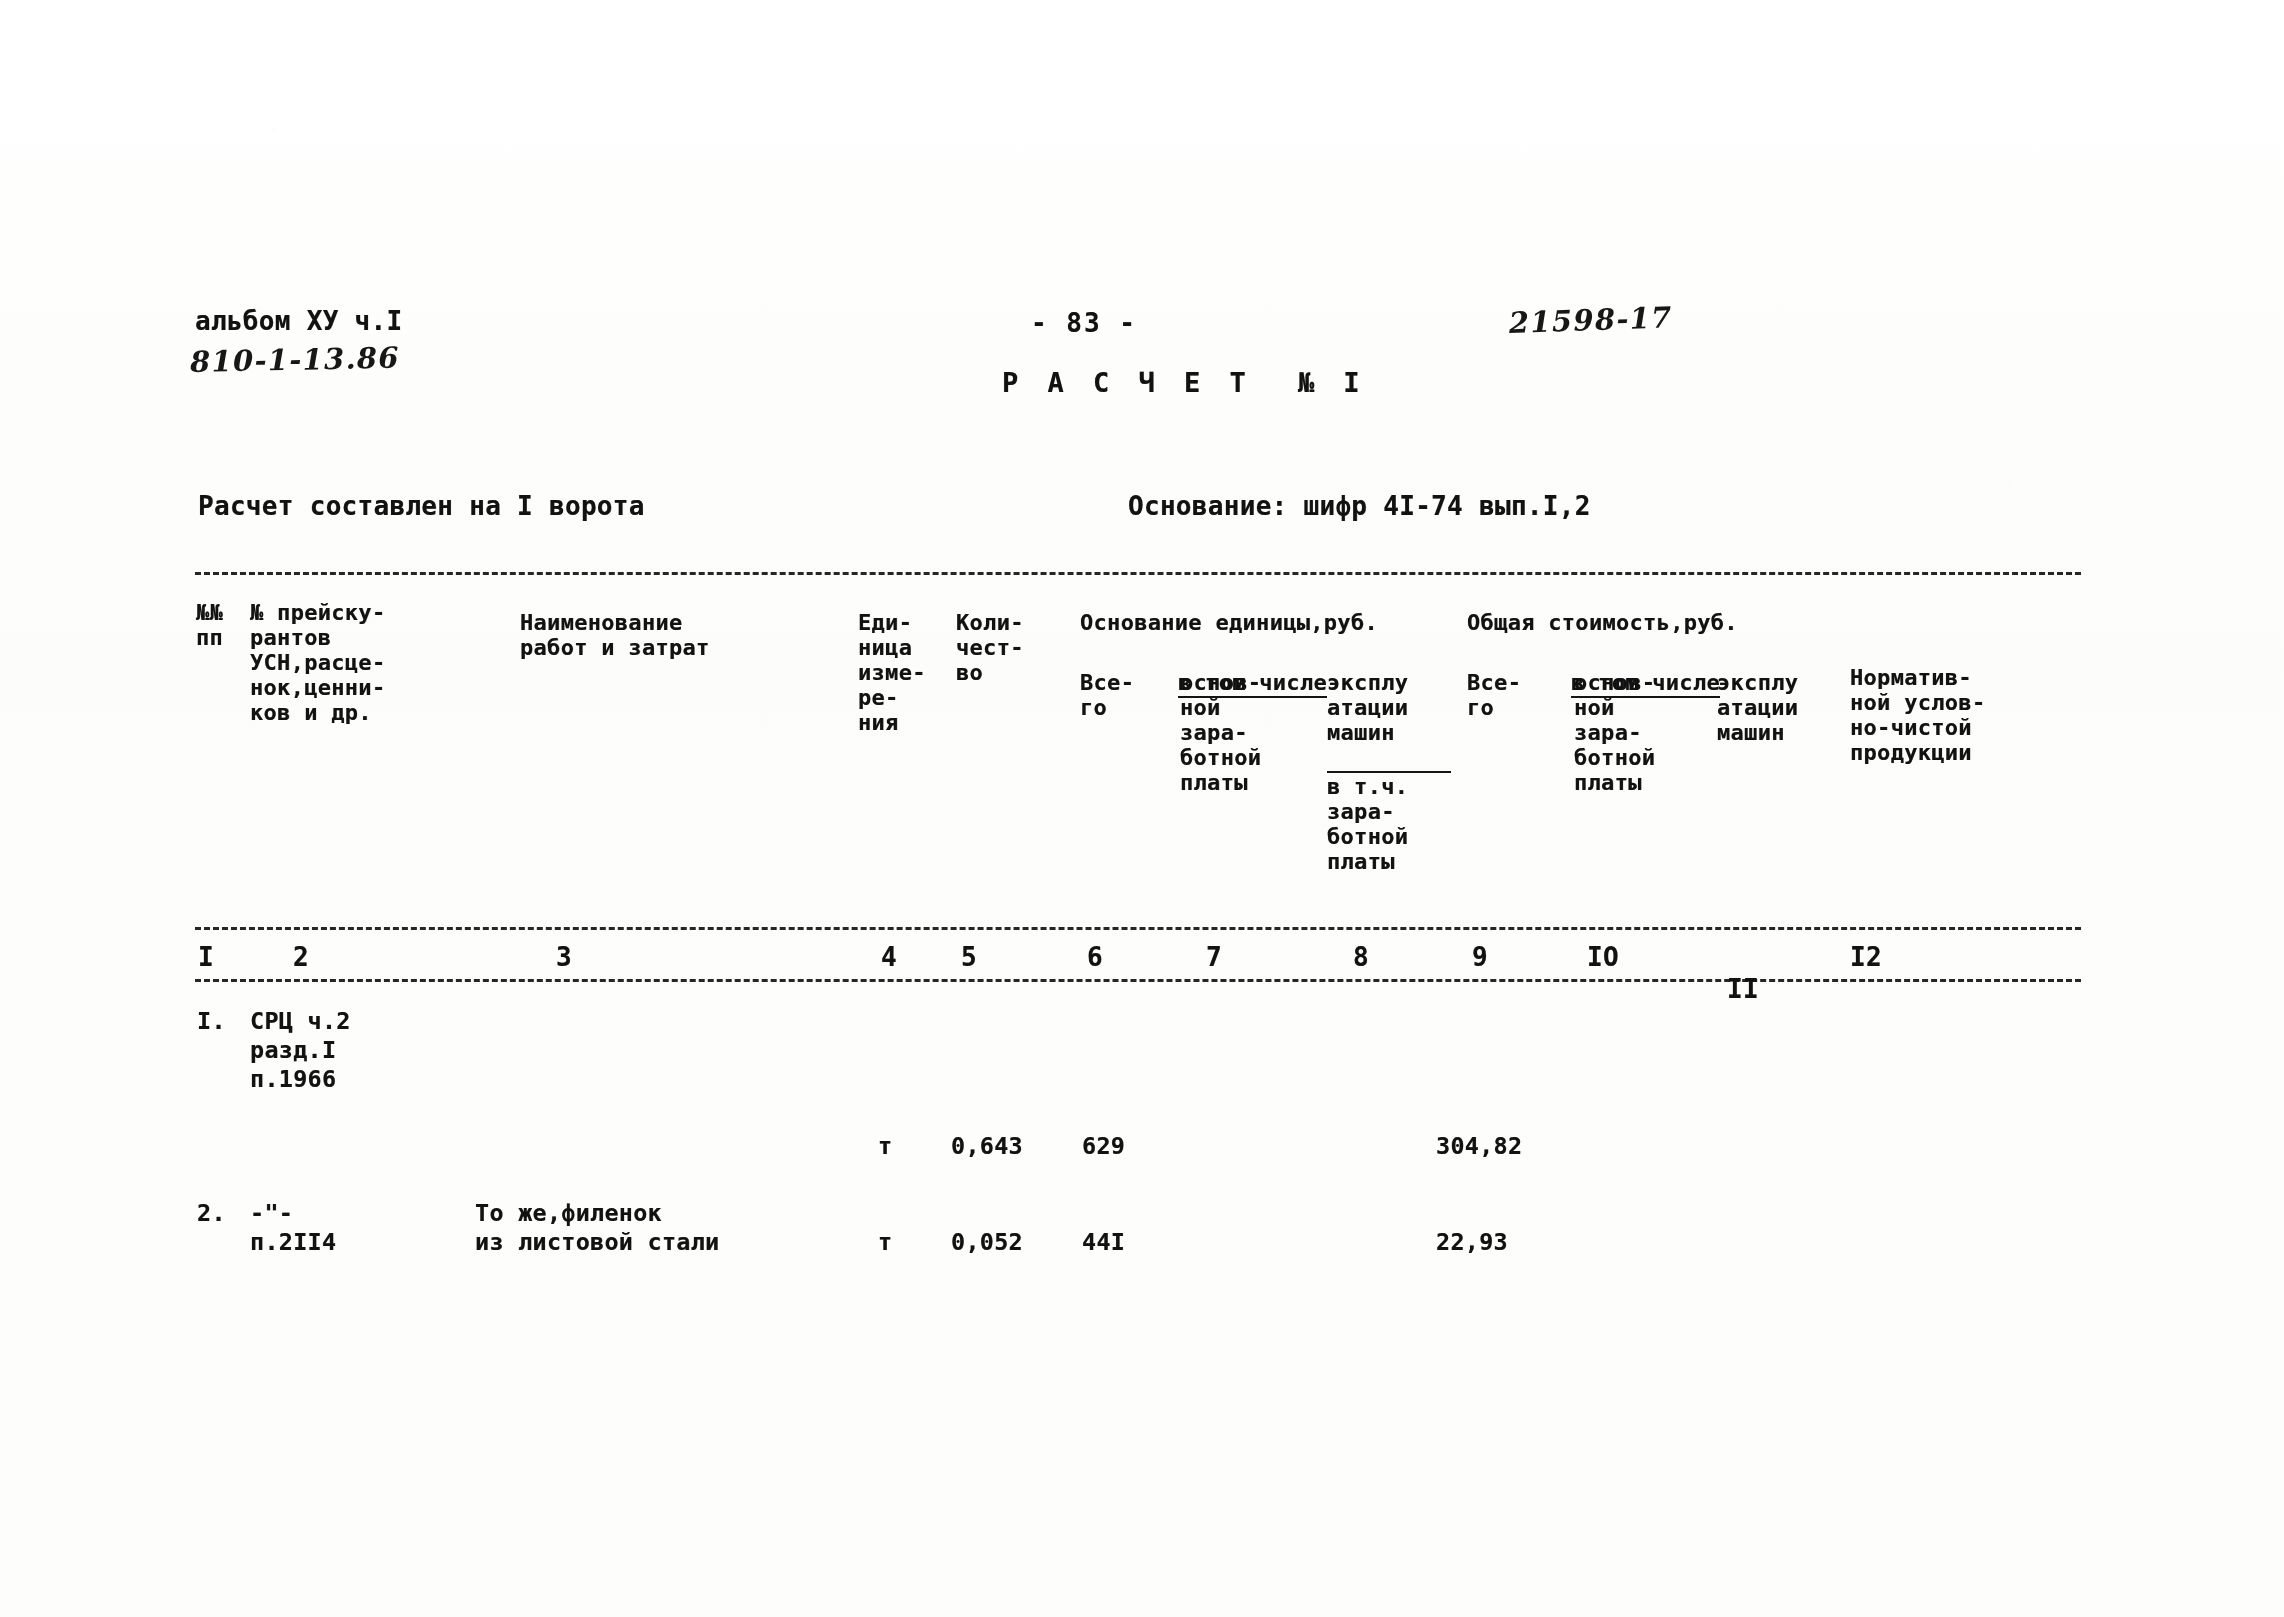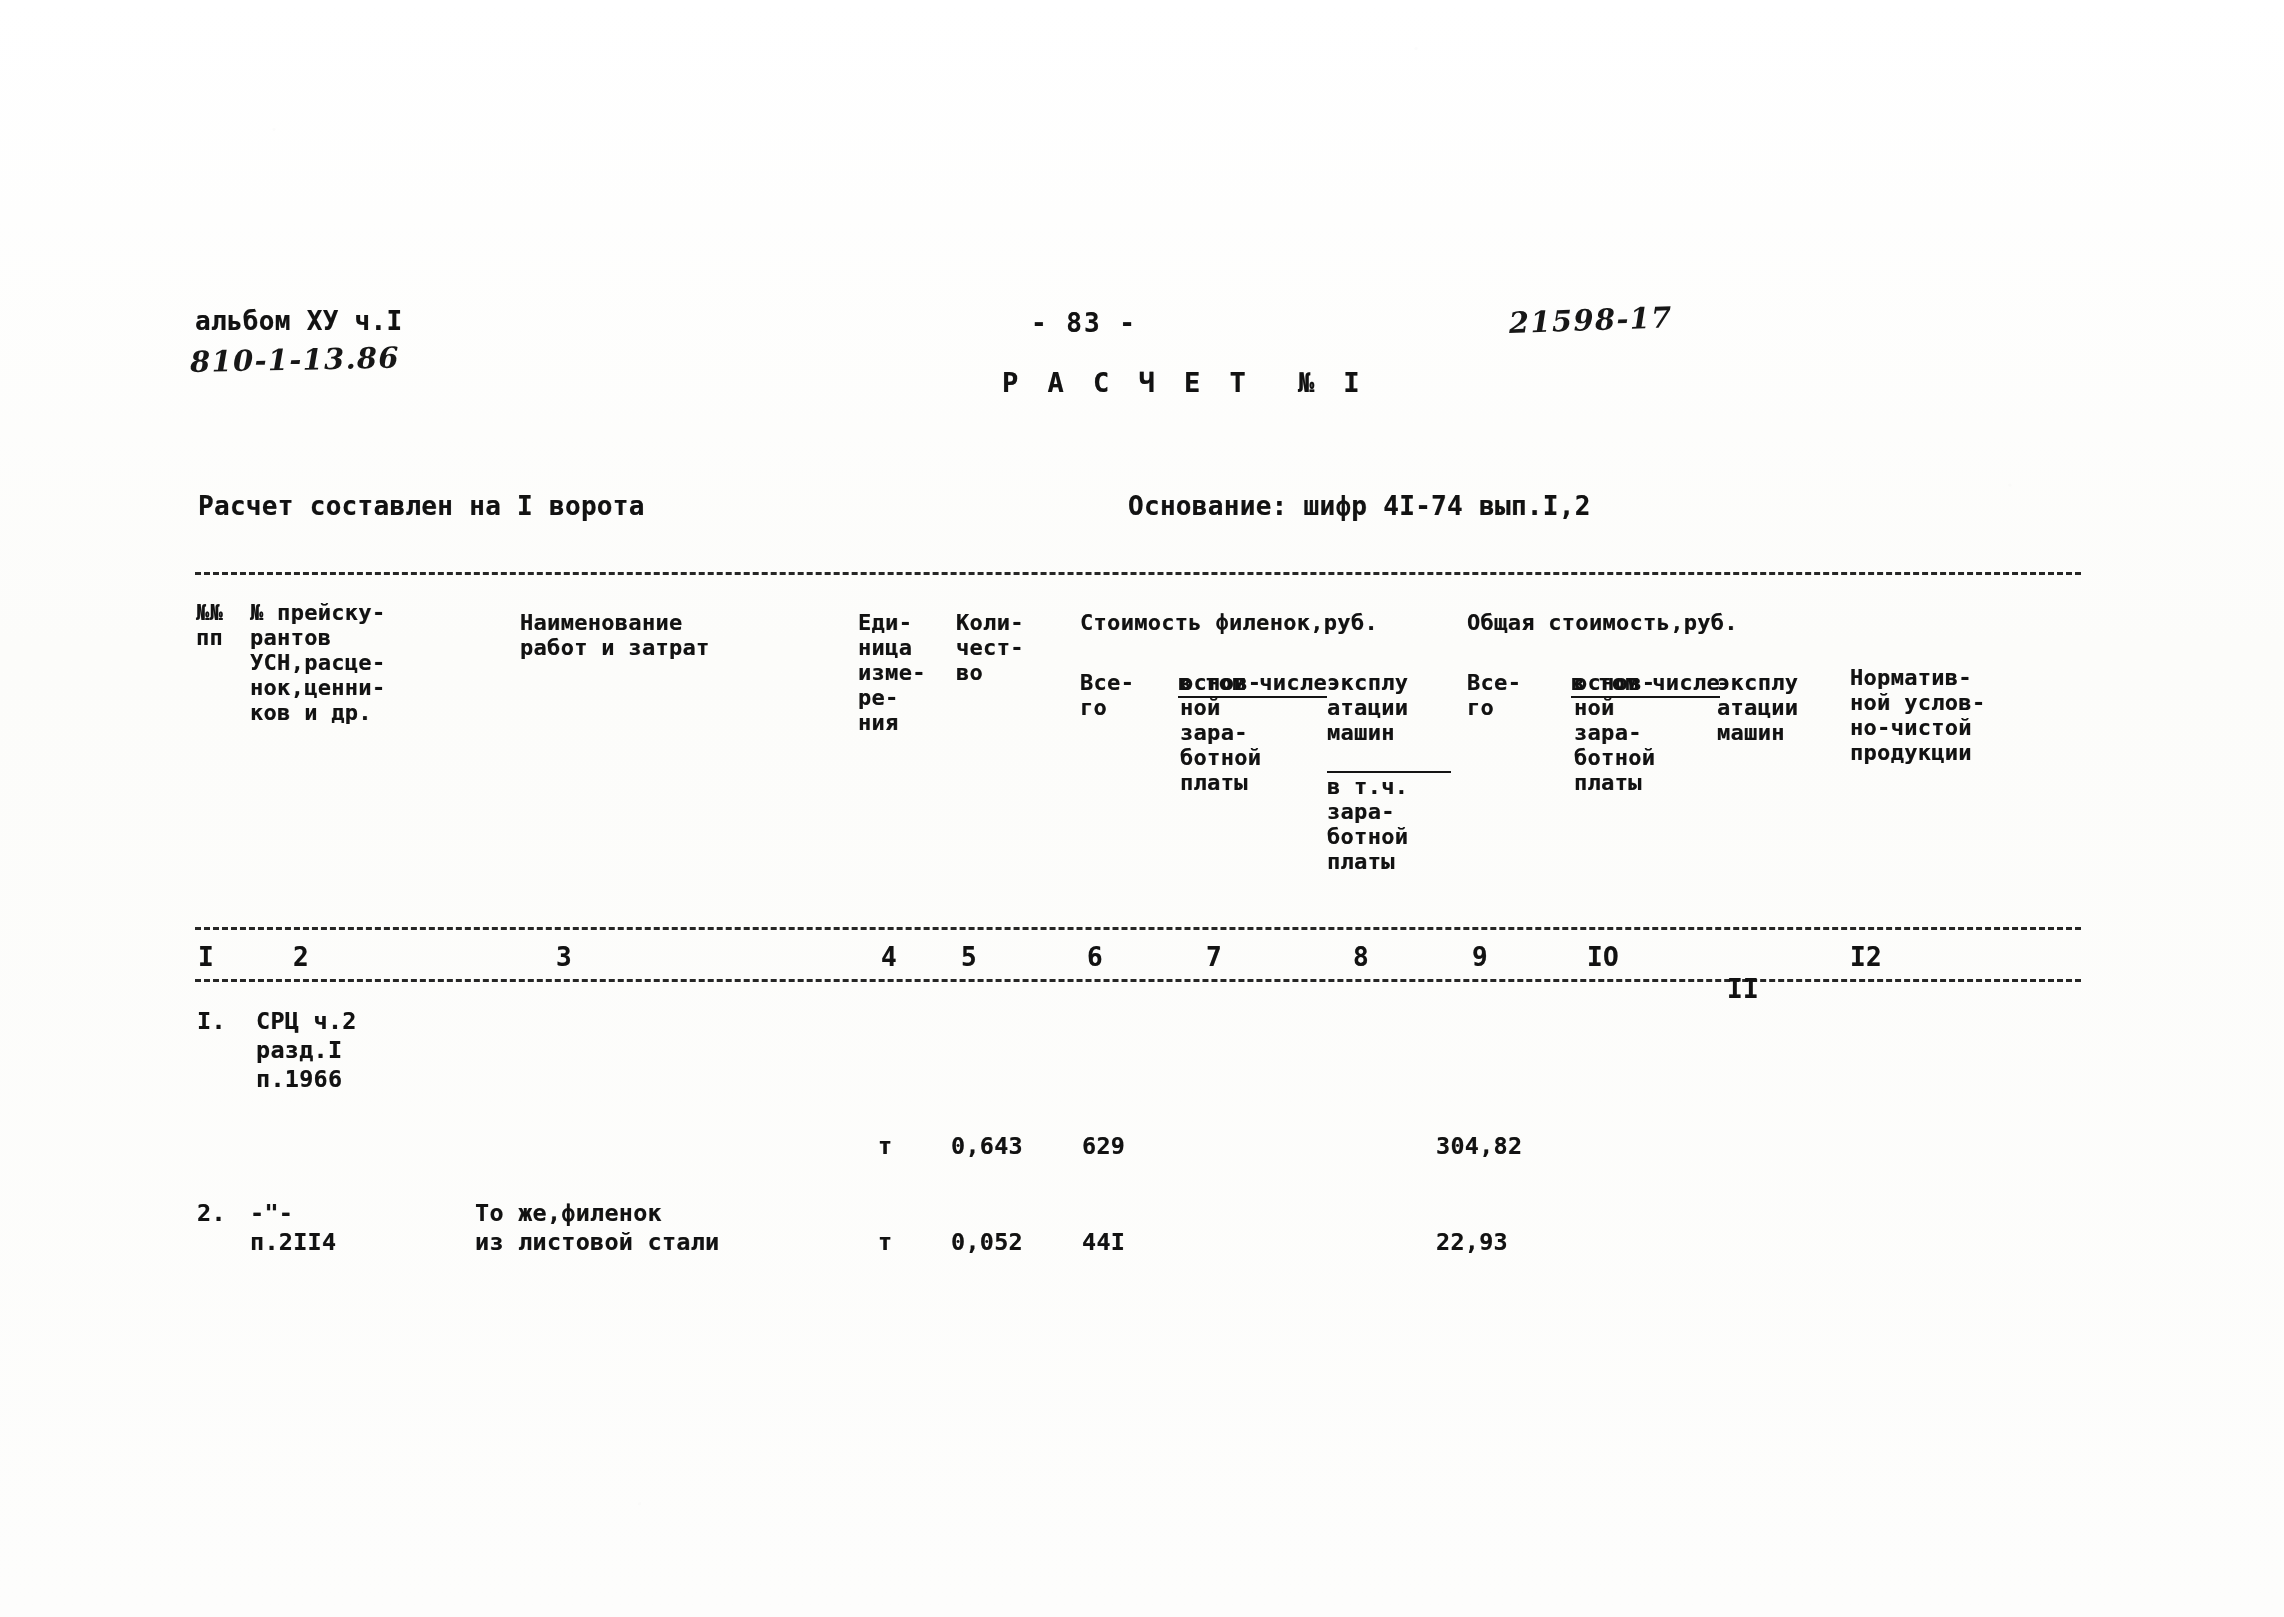--- a/index.html
+++ b/index.html
@@ -111,21 +111,21 @@
 
   
   .cell {
     position: absolute;
     font-size: 23.4px;
     line-height: 29px;
     white-space: pre;
   }
   
   #r1-num   { left: 197px;  top: 1007px; }
-  #r1-ref   { left: 250px;  top: 1007px; margin-left: 6px; }
+  #r1-ref   { left: 250px;  top: 1007px; }
   #r1-desc  { left: 475px;  top: 1007px; }
   #r1-unit  { left: 878px; top: 1132px; }
   #r1-qty   { left: 951px; top: 1132px; }
   #r1-price { left: 1082px; top: 1132px; }
   #r1-total { left: 1436px; top: 1132px; }
   
   #r2-num   { left: 197px;  top: 1199px; }
   #r2-ref   { left: 250px;  top: 1199px; }
   #r2-ref2  { left: 250px;  top: 1228px; }
   #r2-desc  { left: 475px;  top: 1199px; }
@@ -162,21 +162,21 @@
 работ и затрат</div>
   <div class="abs typed hcell" id="h4">Еди-
 ница
 изме-
 ре-
 ния</div>
   <div class="abs typed hcell" id="h5">Коли-
 чест-
 во</div>
 
-  <div class="abs typed hcell" id="h6group">Стоимость филенок,руб.</div>
+  <div class="abs typed hcell" id="h6group">Основание единицы,руб.</div>
   <div class="abs typed hcell" id="h6">Все-
 го</div>
   <div class="abs typed underlined-head" id="h-vtom-1">в том числе</div>
   <div class="abs typed hcell" id="h7">основ-
 ной
 зара-
 ботной
 платы</div>
   <div class="abs typed hcell" id="h8">эксплу
 атации

